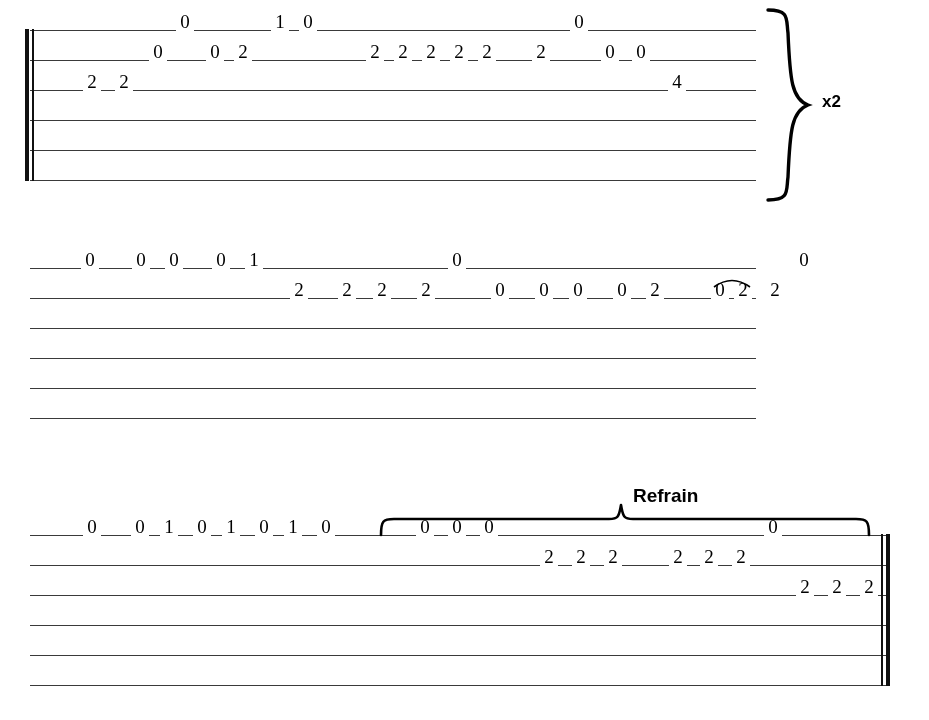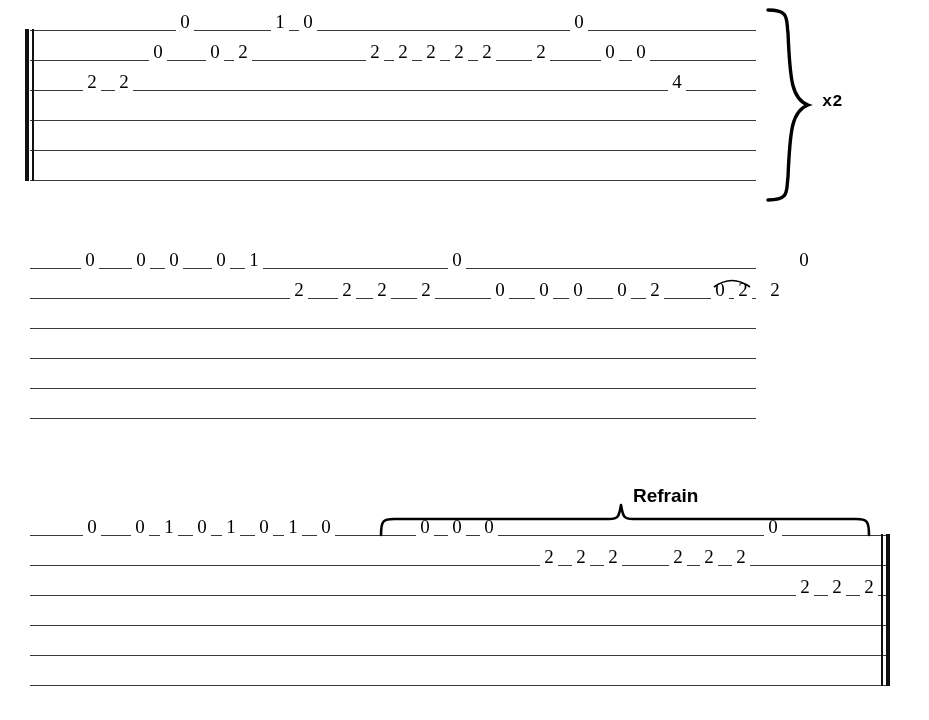--- a/index.html
+++ b/index.html
@@ -78,21 +78,21 @@
     font-family: "Liberation Sans", sans-serif;
     font-weight: bold;
     font-size: 19px;
     color: #000000;
     white-space: nowrap;
     user-select: none;
   }
 
   .repeat-label {
     position: absolute;
-    font-family: Liberation Mono, monospace;
+    font-family: Liberation Sans, sans-serif;
     font-weight: bold;
     font-size: 17px;
     color: #000000;
     white-space: nowrap;
     user-select: none;
     text-align: center;
   }
 </style>
 </head>
 <body>

